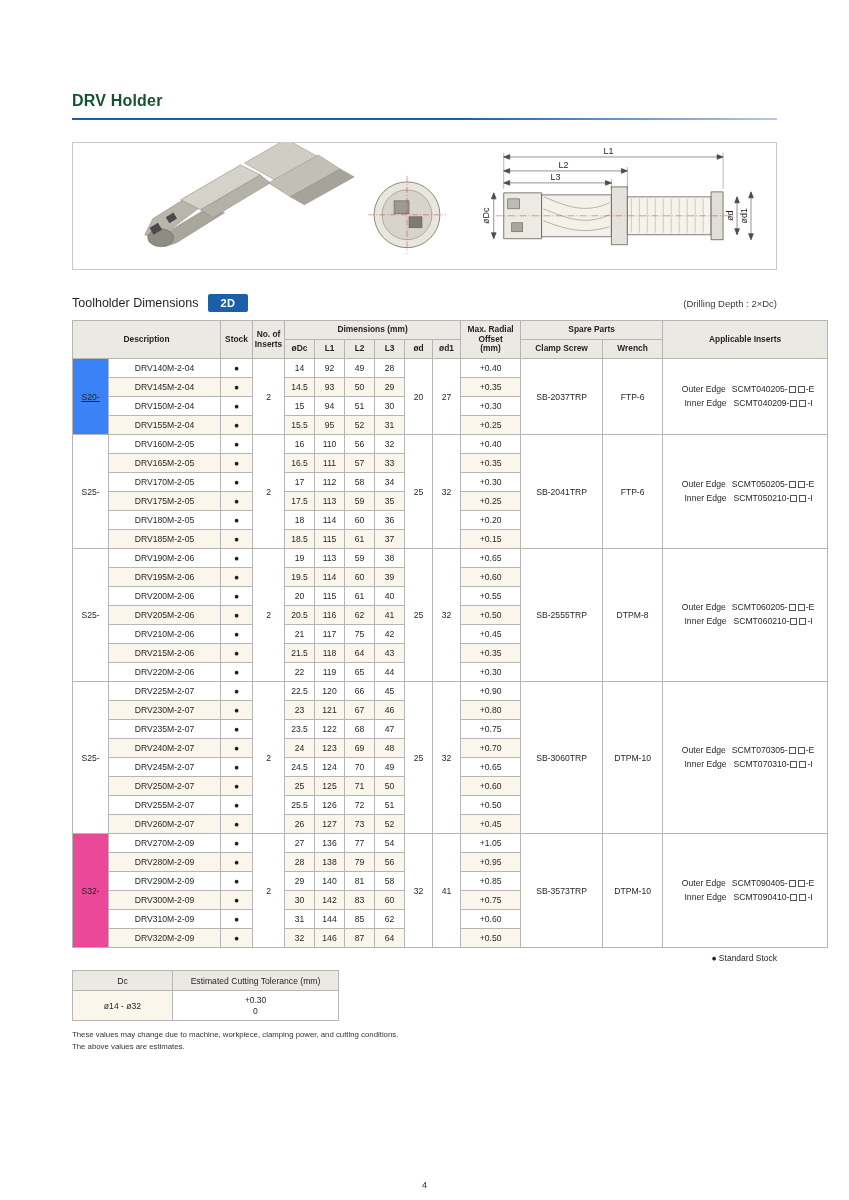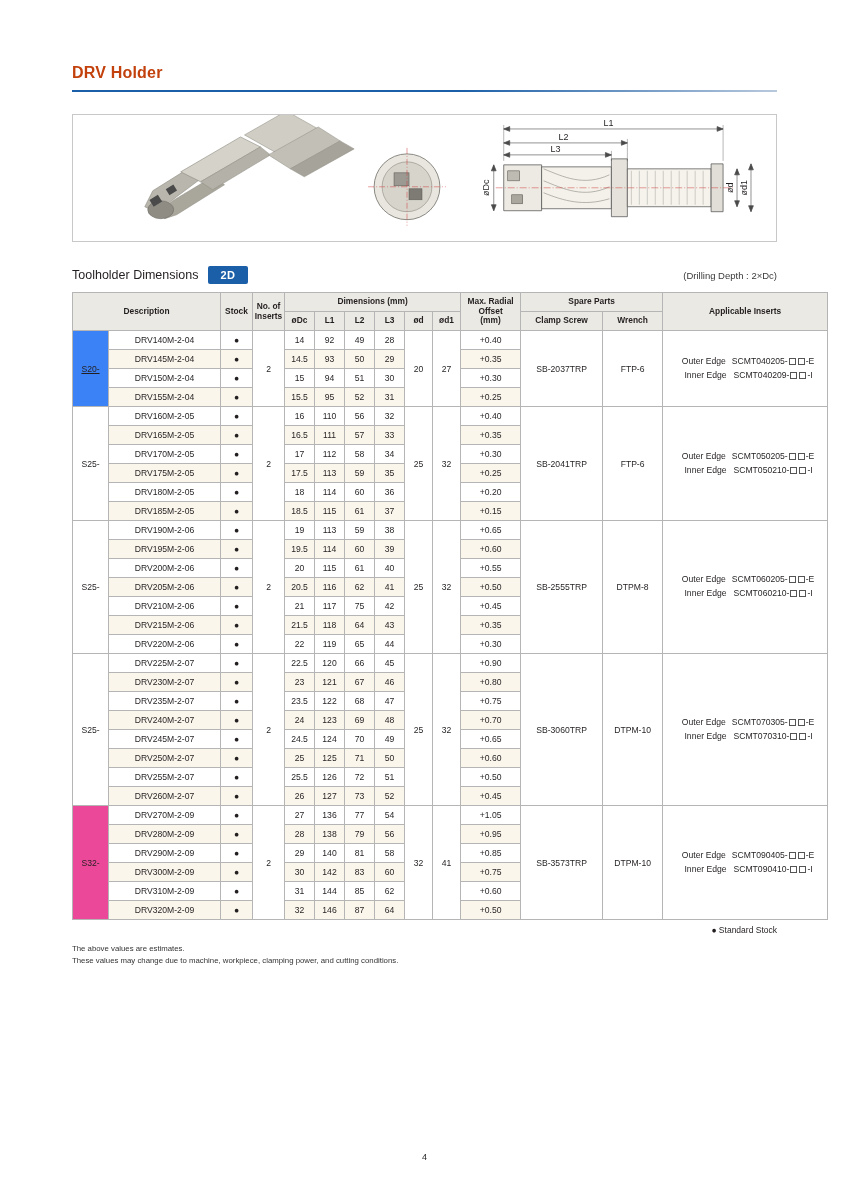--- a/index.html
+++ b/index.html
@@ -8,22 +8,22 @@
     width: 849px; height: 1200px;
     background: #ffffff;
     font-family: "Liberation Sans", sans-serif;
     color: #231f20;
     position: relative;
   }
   .page { position: relative; width:849px; height:1200px; padding: 0 72px; }
 
   
   .doc-title {
-    font-size: 16px; font-weight: bold; color:#c2410c;
-    padding-top: 64px; letter-spacing:0.2px;
+    font-size: 16px; font-weight: bold; color:#14532d;
+    padding-top: 64px; letter-spacing:0.2px;margin-top:28px;
   }
   .title-rule { margin-top: 8px; height: 2px; background: linear-gradient(to right,#1b5fa8 0%, #1b5fa8 55%, #b8c9dd 100%); }
 
   
   .figure-panel {
     margin-top: 22px;
     border: 1px solid #c8c8c8;
     height: 128px;
     background:#fff;
     position: relative;
@@ -552,20 +552,41 @@
           <td>146</td>
           <td>87</td>
           <td>64</td>
           <td>+0.50</td>
         </tr>
       </tbody>
   </table>
 
   <div class="stock-note">● Standard Stock</div>
 
+  <table class="tol">
+    <colgroup>
+        <col style="width:100px">
+        <col style="width:166px">
+      </colgroup>
+    <thead>
+      <tr>
+        <th>Dc</th>
+        <th>Estimated Cutting Tolerance (mm)</th>
+      </tr>
+    </thead>
+    <tbody>
+      <tr>
+        <td class="dccell">ø14 - ø32</td>
+        <td>
+          <div class="tol-val">+0.30</div>
+          <div class="tol-val">0</div>
+        </td>
+      </tr>
+    </tbody>
+  </table>
 
   <div class="footnotes">
+    <div>These values may change due to machine, workpiece, clamping power, and cutting conditions.</div>
     <div>The above values are estimates.</div>
-    <div>These values may change due to machine, workpiece, clamping power, and cutting conditions.</div>
   </div>
 
   <div class="page-num">4</div>
 </div>
 
 </body></html>

